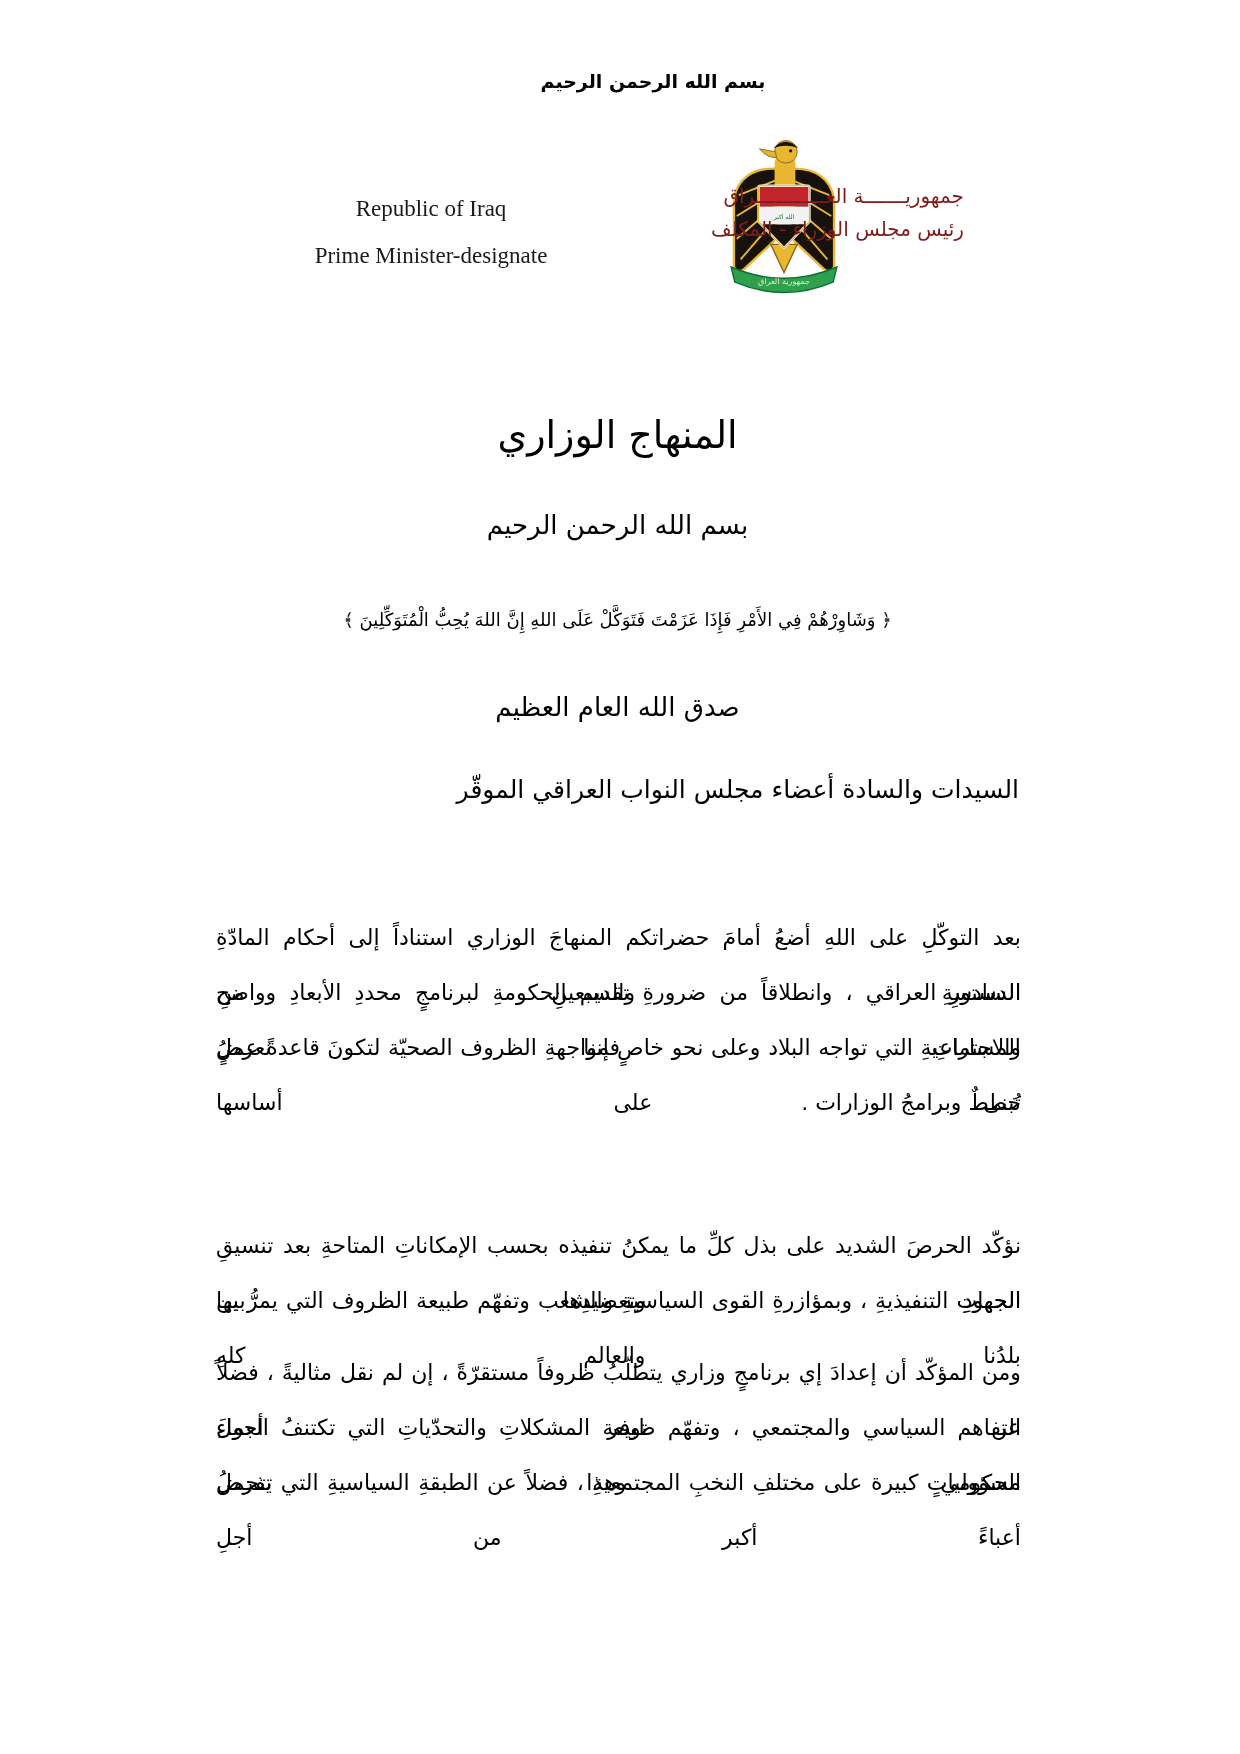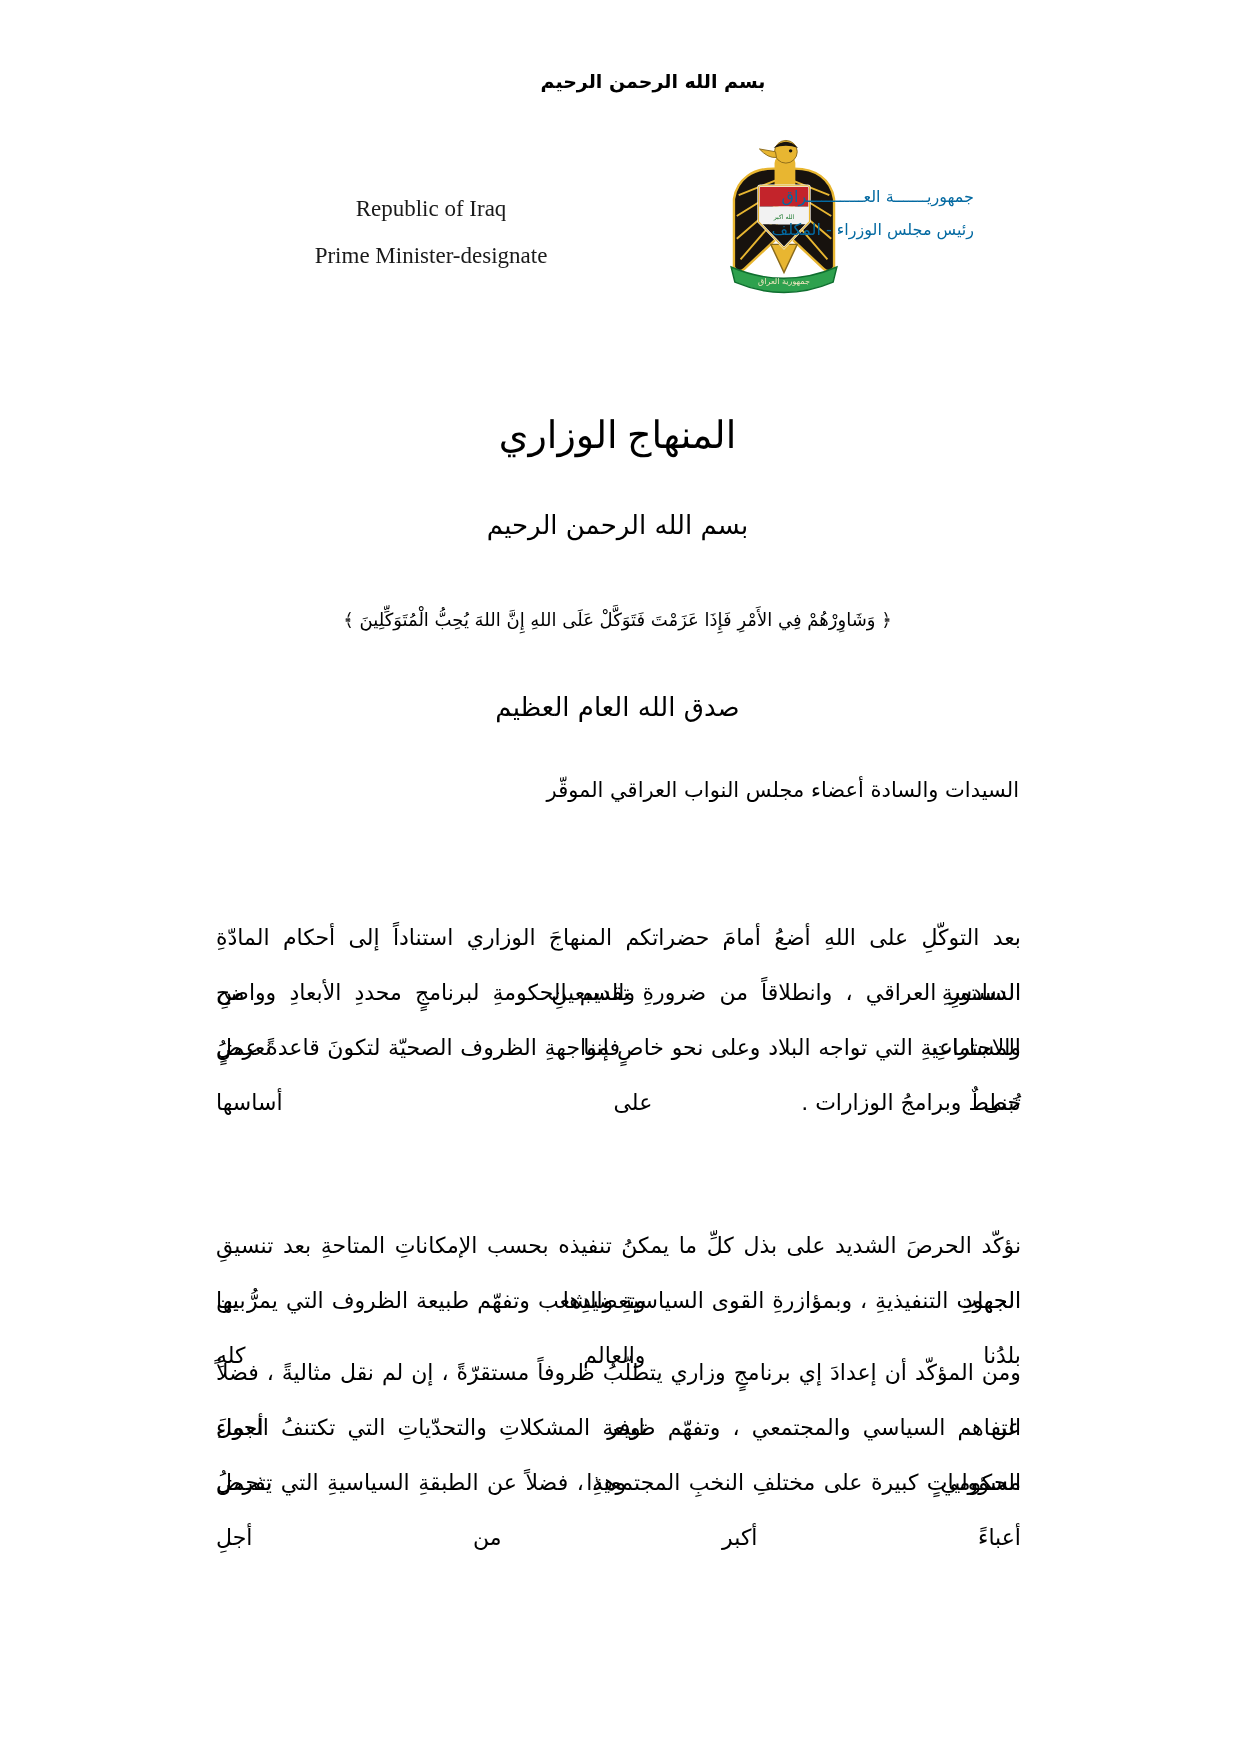--- a/index.html
+++ b/index.html
@@ -23,47 +23,47 @@
   }
   .hdr-left{
     left:150px;top:185px;width:330px;
     text-align:center;
     font-family:"Liberation Serif","DejaVu Serif",serif;
     font-size:23px;line-height:47px;color:#1a1a1a;
   }
   .emblem{left:599px;top:131px;width:138px;height:170px;}
   .emblem svg{display:block;width:138px;height:170px;}
   .hdr-right{
-    right:150px;top:180px;width:260px;
+    right:160px;top:180px;width:260px;
     text-align:right;
-    font-size:16px;line-height:33px;color:#0369a1;
+    font-size:20px;line-height:33px;color:#7f1d1d;
   }
   .title{
     left:100px;right:105px;top:400px;
     text-align:center;
-    font-size:38px;line-height:70px;font-family:Liberation Serif, serif;
+    font-size:38px;line-height:70px;
   }
   .basmala2{
     left:100px;right:105px;top:498px;
     text-align:center;
     font-size:26px;line-height:55px;
   }
   .verse{
     left:60px;right:65px;top:590px;
     text-align:center;
     font-size:18px;line-height:60px;
   }
   .tasdiq{
     left:100px;right:105px;top:682px;
     text-align:center;
     font-size:26px;line-height:50px;
   }
   .salutation{
     left:100px;right:105px;top:765px;
-    font-size:21px;line-height:50px;
+    font-size:25px;line-height:50px;
   }
   .greeting{
     left:100px;right:105px;top:845px;
     text-align:right;
     font-size:23px;line-height:50px;
   }
   .para{
     left:100px;right:103px;
     font-size:22px;line-height:55px;
   }

